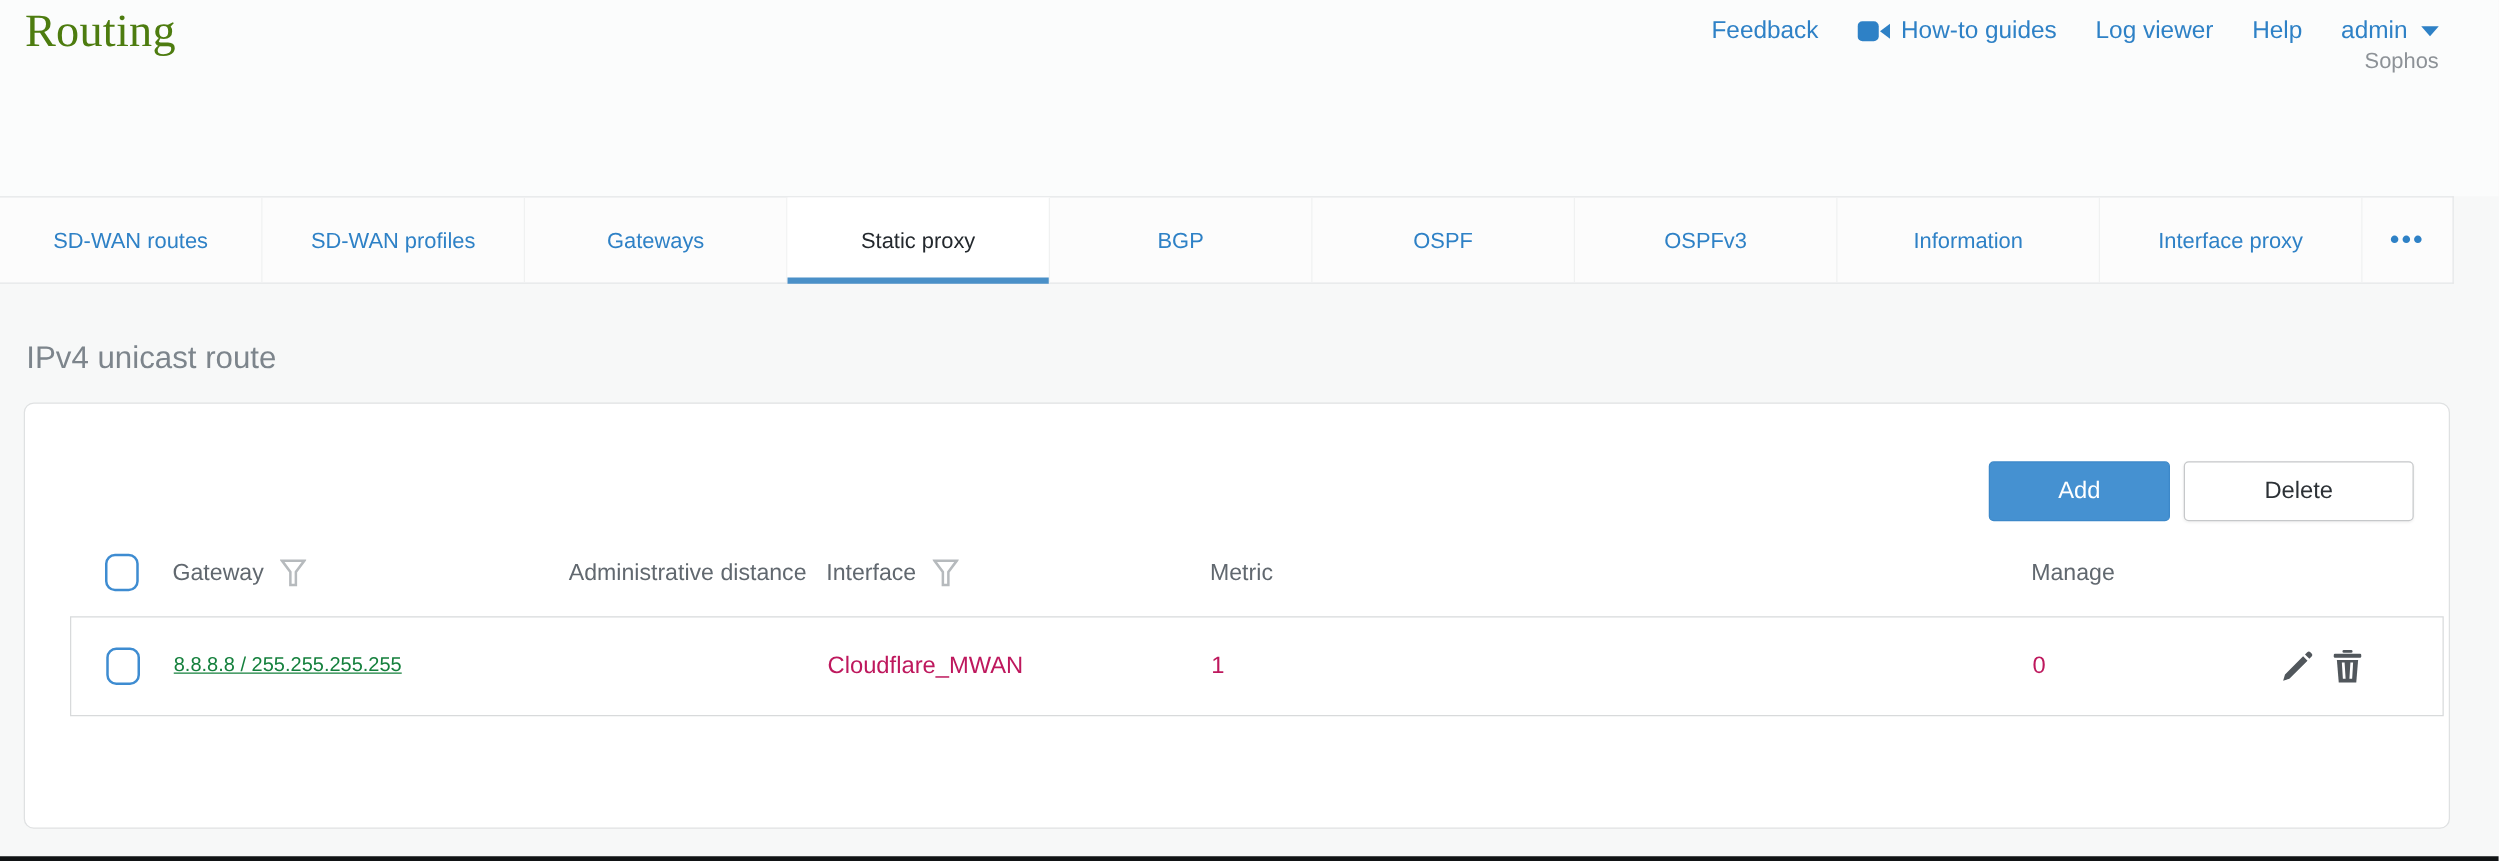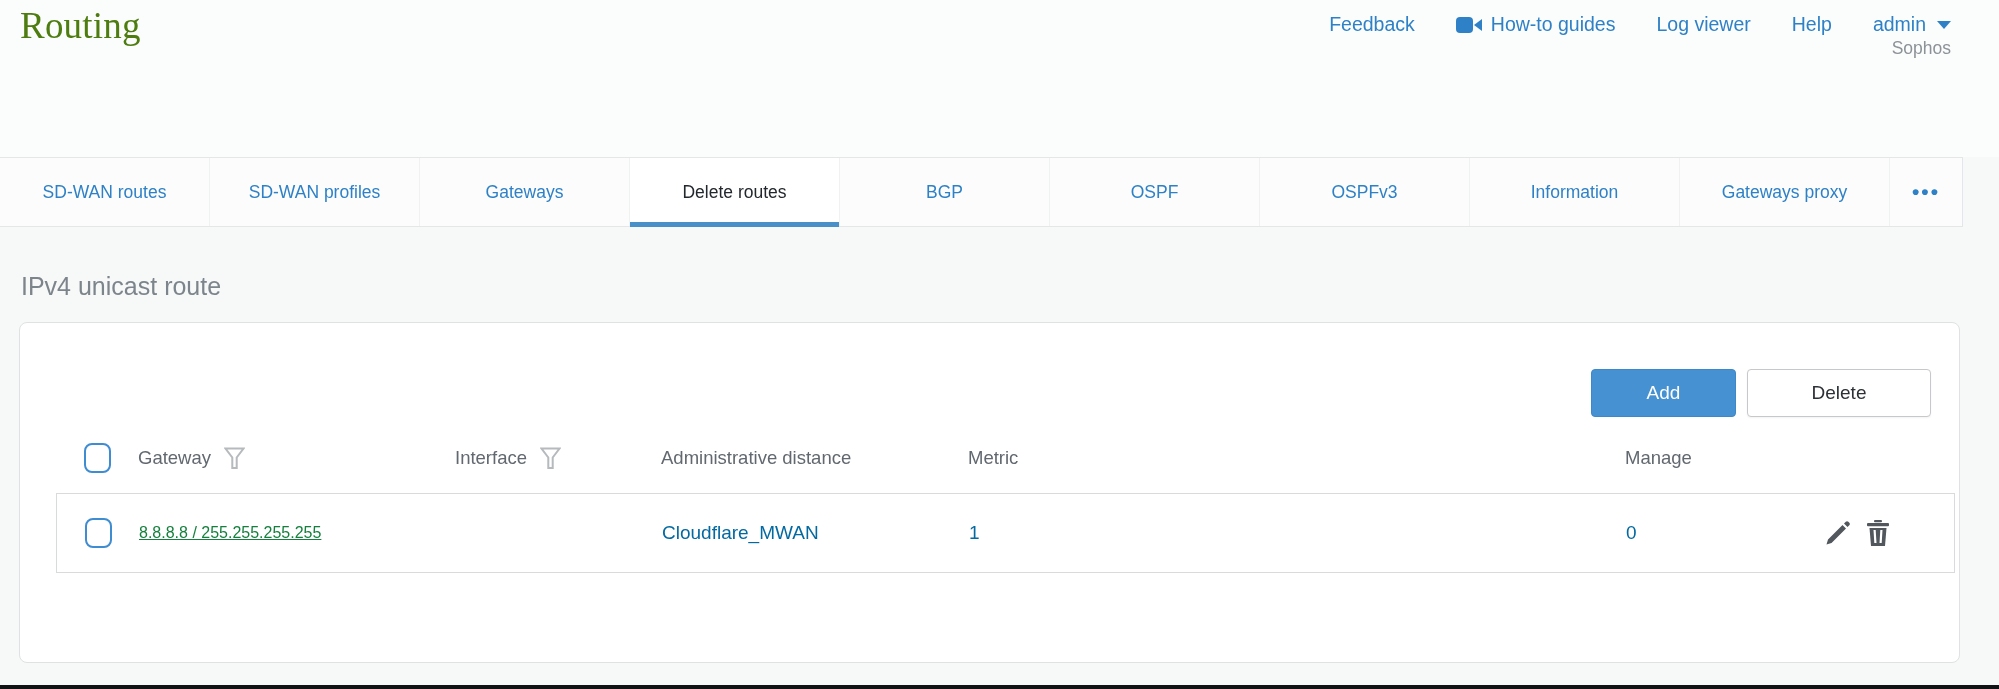--- a/index.html
+++ b/index.html
@@ -6,21 +6,21 @@
   html,body { width:1999px; height:689px; overflow:hidden; }
   body {
     font-family:"Liberation Sans", sans-serif;
     background:#f7f8f8;
     position:relative;
     color:#3d4751;
   }
   
   .top-area { position:absolute; top:0; left:0; width:1999px; height:157px; background:#fbfcfc; }
   .page-title { position:absolute; top:4px; left:20px; font-size:37px; font-weight:400; color:#4d7c0f; letter-spacing:0.2px;font-family:Liberation Serif, serif; }
-  .top-nav { position:absolute; top:13px; right:48px; display:flex; align-items:center; gap:41px; }
+  .top-nav { position:absolute; top:13px; right:48px; display:flex; align-items:center; gap:31px; }
   .top-link { color:#2e81c6; font-size:19.5px; font-weight:500; text-decoration:none; cursor:pointer; display:flex; align-items:center; gap:9px; }
   .caret-down { width:0; height:0; border-left:7px solid transparent; border-right:7px solid transparent; border-top:8px solid #2e81c6; margin-left:2px; }
   .brand { position:absolute; top:38px; right:48px; color:#8d9297; font-size:17.5px; }
   
   .tabbar {
     position:absolute; top:157px; left:0; width:1963px; height:70px;
     background:#fcfcfc; border:1px solid #e4e6e7; border-left:none;
     display:flex;
   }
   .tab {
@@ -42,21 +42,21 @@
   .btn-primary { width:145px; background:#4591d1; border:1px solid #3c88c9; color:#ffffff; }
   .btn-secondary { width:184px; background:#ffffff; border:1px solid #c6c8ca; color:#2c3136; box-shadow:0 1px 2px rgba(0,0,0,0.05); }
   
   .grid { display:grid; grid-template-columns:82px 317px 206px 307px 657px 173px 1fr; align-items:center; }
   .thead { margin:26px 0 0 19px; width:1899px; height:30px; color:#61686f; font-size:18.5px; }
   .th { display:flex; align-items:center; gap:13px; }
   .trow {
     margin:20px 0 0 19px; width:1899px; height:80px;
     background:#ffffff; border:1px solid #d8dadb;
   }
-  .cell { font-size:19px; color:#0369a1; }
+  .cell { font-size:19px; color:#be185d; }
   .route-link { color:#15803d; text-decoration:underline; cursor:pointer; font-size:16px;margin-top:44px; }
   .checkbox {
     width:27px; height:30px; border:2.5px solid #3e8cd1; border-radius:8px;
     background:#ffffff; margin-left:28px; cursor:pointer;
   }
   .funnel-icon { cursor:pointer; display:inline-flex; }
   .manage-cell { display:flex; gap:15px; padding-left:26px; }
   .icon-btn { cursor:pointer; display:inline-flex; }
   
   .bottom-strip { position:absolute; bottom:0; left:0; width:1999px; height:4px; background:#111315; }
@@ -91,26 +91,26 @@
       <span class="caret-down"></span>
     </span>
   </div>
   <div class="brand">Sophos</div>
 </div>
 
 <div class="tabbar">
   <div class="tab">SD-WAN routes</div>
   <div class="tab">SD-WAN profiles</div>
   <div class="tab">Gateways</div>
-  <div class="tab active">Delete routes</div>
+  <div class="tab active">Static proxy</div>
   <div class="tab">BGP</div>
   <div class="tab">OSPF</div>
   <div class="tab">OSPFv3</div>
   <div class="tab">Information</div>
-  <div class="tab">Gateways proxy</div>
+  <div class="tab">Interface proxy</div>
   <div class="tab-more">•••</div>
 </div>
 
 <div class="section-title">IPv4 unicast route</div>
 
 <div class="panel">
 
   <div class="btn-row">
     <button class="btn btn-primary">Add</button>
     <button class="btn btn-secondary">Delete</button>
@@ -122,30 +122,30 @@
       </div>
     <div class="th">
       <span>Gateway</span>
       <span class="funnel-icon">
         <svg width="21" height="23" viewBox="0 0 21 23">
             <path d="M1.5 1.5 H19.5 L12.7 10.5 V21 H8.3 V10.5 Z" fill="none" stroke="#b6babd" stroke-width="2"></path>
           </svg>
       </span>
     </div>
     <div class="th">
+        <span>Administrative distance</span>
+      </div>
+    <div class="th">
       <span>Interface</span>
       <span class="funnel-icon">
         <svg width="21" height="23" viewBox="0 0 21 23">
             <path d="M1.5 1.5 H19.5 L12.7 10.5 V21 H8.3 V10.5 Z" fill="none" stroke="#b6babd" stroke-width="2"></path>
           </svg>
       </span>
     </div>
-    <div class="th">
-        <span>Administrative distance</span>
-      </div>
     <div class="th">
         <span>Metric</span>
       </div>
     <div class="th">
         <span>Manage</span>
       </div>
   </div>
 
   <div class="grid trow">
     <div>

